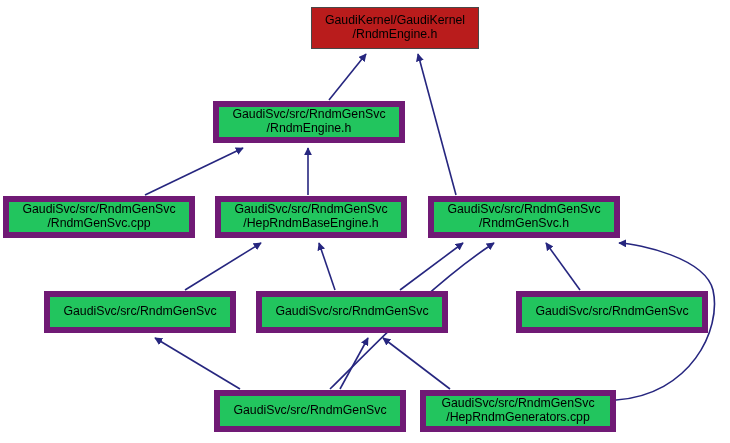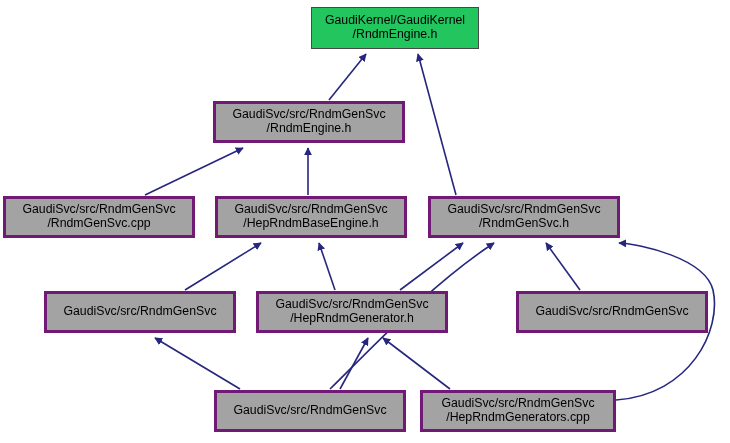--- a/index.html
+++ b/index.html
@@ -21,35 +21,35 @@
     position: absolute;
     left: 0;
     top: 0;
     width: 730px;
     height: 443px;
     pointer-events: none;
   }
   .node {
     position: absolute;
     box-sizing: border-box;
-    background: #a3a3a3;
-    border: 3px solid #701a75;
+    background: #22c55e;
+    border: 6px solid #701a75;
     display: flex;
     flex-direction: column;
     align-items: center;
     justify-content: center;
     line-height: 1.12;
     font-size: 12.3px;
     color: #000000;
     text-align: center;
     white-space: nowrap;
     z-index: 2;
   }
   .node.highlight {
-    background: #22c55e;
+    background: #b91c1c;
     border: 1px solid #484848;
   }
   .node .line1,
   .node .line2 {
     display: block;
   }
 </style>
 </head>
 <body>
 
@@ -116,21 +116,20 @@
     <span class="line1">GaudiSvc/src/RndmGenSvc</span>
     <span class="line2">/RndmGenSvc.h</span>
   </div>
 
   <div class="node" style="left:44px; top:291px; width:192px; height:42px;">
     <span class="line1">GaudiSvc/src/RndmGenSvc</span>
   </div>
 
   <div class="node" style="left:256px; top:291px; width:192px; height:42px;">
     <span class="line1">GaudiSvc/src/RndmGenSvc</span>
-    <span class="line2">/HepRndmGenerator.h</span>
   </div>
 
   <div class="node" style="left:516px; top:291px; width:192px; height:42px;">
     <span class="line1">GaudiSvc/src/RndmGenSvc</span>
   </div>
 
   <div class="node" style="left:214px; top:390px; width:192px; height:42px;">
     <span class="line1">GaudiSvc/src/RndmGenSvc</span>
   </div>
 

